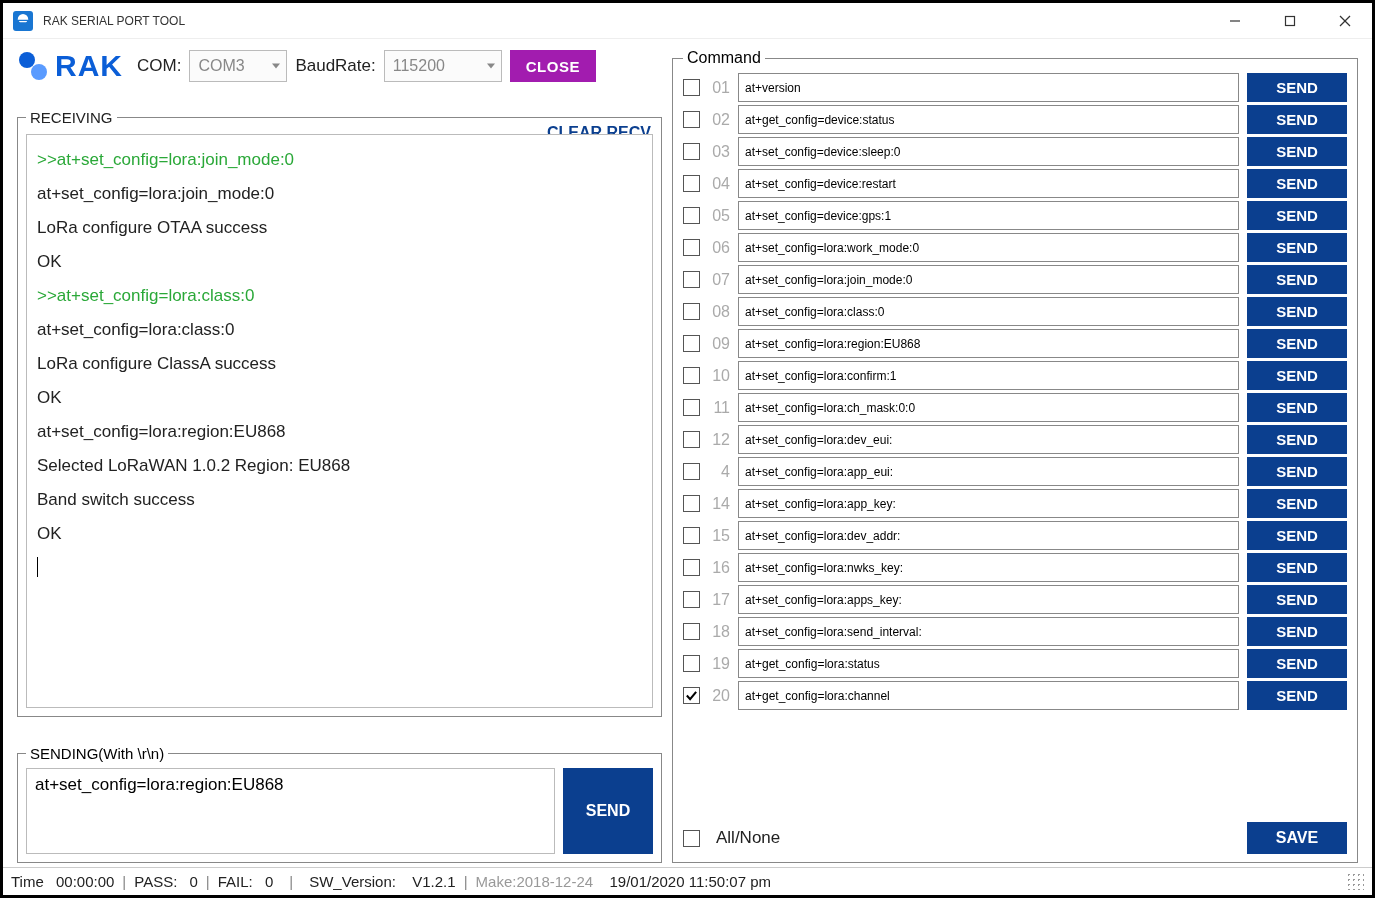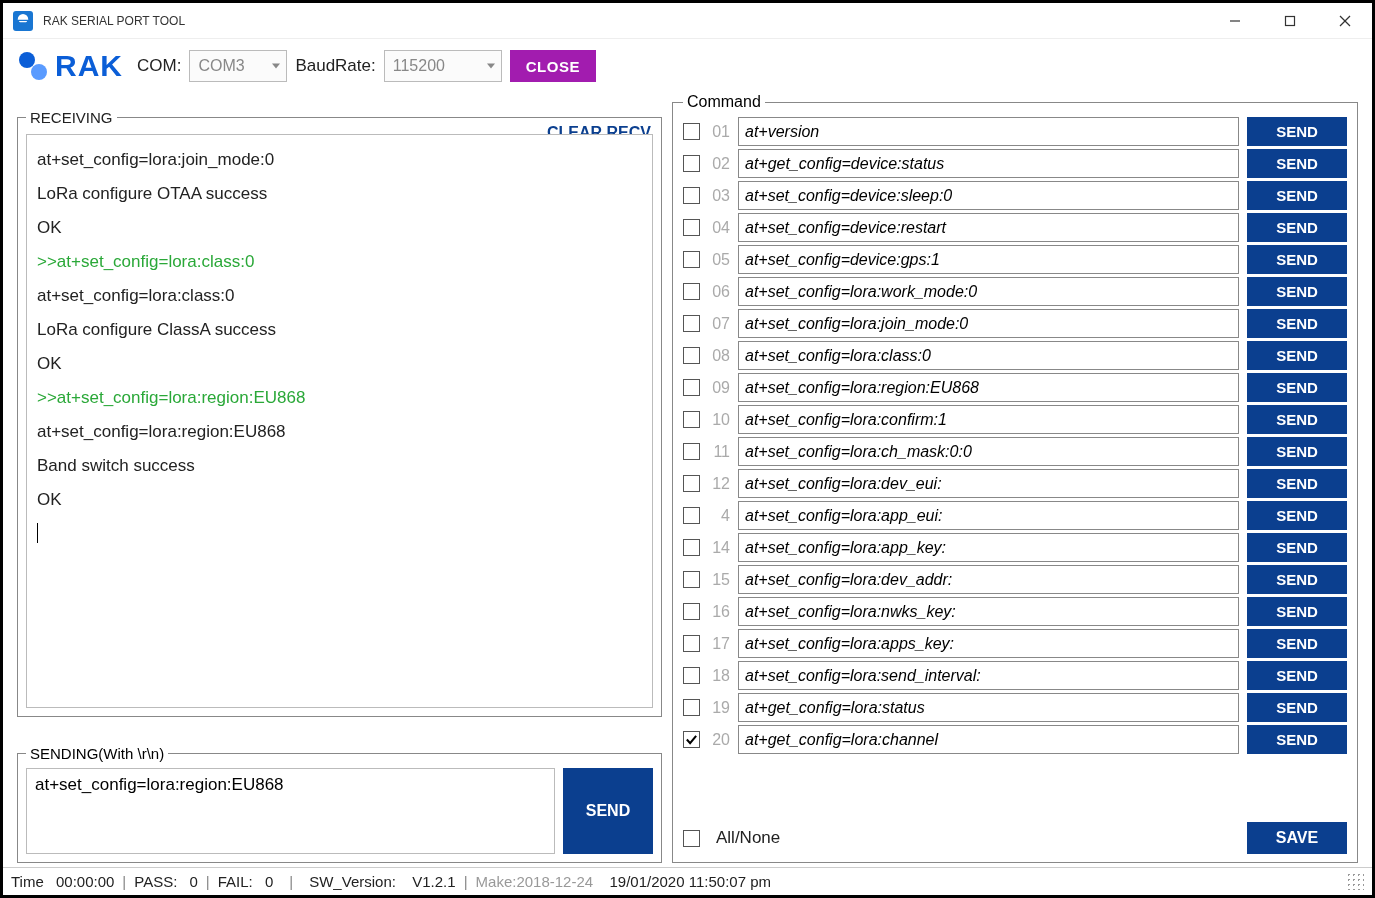--- a/index.html
+++ b/index.html
@@ -176,21 +176,20 @@
     font-weight: bold;
     font-size: 16px;
   }
 
   fieldset.cmd {
     border: 1px solid #888;
     padding: 6px 10px 8px 10px;
     flex: 1;
     display: flex;
     flex-direction: column;
-    margin-top: 44px;
   }
   fieldset.cmd legend { font-size: 16px; padding: 0 4px; }
   .cmd-list { flex: 1; }
   .cmd-row {
     display: flex;
     align-items: center;
     gap: 8px;
     margin-bottom: 3px;
   }
   .cbx {
@@ -198,23 +197,22 @@
     border: 1.5px solid #555;
     display: flex; align-items: center; justify-content: center;
   }
   .cbx.checked svg { width: 13px; height: 13px; stroke: #000; stroke-width: 2.2; fill: none; }
   .cmd-num { width: 22px; text-align: right; color: #aaa; font-size: 16px; }
   .cmd-input {
     flex: 1;
     border: 1.5px solid #888;
     height: 29px;
     padding: 0 6px;
-    font-size: 16px;
+    font-size: 12px;
     font-family: inherit;
-    font-style: italic;
   }
   .cmd-send {
     width: 100px;
     height: 29px;
     background: #0b3f8f;
     color: #fff;
     border: none;
     font-weight: bold;
     font-size: 15px;
   }
@@ -304,29 +302,30 @@
           <span>115200</span>
           <span class="caret"></span>
         </div>
         <button class="btn-blue">CLOSE</button>
       </div>
 
       <fieldset class="recv">
         <legend>RECEIVING</legend>
         <span class="clear-recv">CLEAR RECV</span>
         <div class="recv-box" id="recv-box">
+            <div class="cmd">&gt;&gt;at+set_config=lora:join_mode:0</div>
             <div>at+set_config=lora:join_mode:0</div>
             <div>LoRa configure OTAA success</div>
             <div>OK</div>
             <div class="cmd">&gt;&gt;at+set_config=lora:class:0</div>
             <div>at+set_config=lora:class:0</div>
             <div>LoRa configure ClassA success</div>
             <div>OK</div>
-            <div class="cmd">&gt;&gt;at+set_config=lora:region:EU868</div>
             <div>at+set_config=lora:region:EU868</div>
+            <div>Selected LoRaWAN 1.0.2 Region: EU868</div>
             <div>Band switch success</div>
             <div>OK</div>
             <div><span class="cursor"></span></div>
           </div>
       </fieldset>
 
       <fieldset class="send">
         <legend>SENDING(With \r\n)</legend>
         <div class="send-row">
           <textarea class="send-input" style="">at+set_config=lora:region:EU868</textarea>

